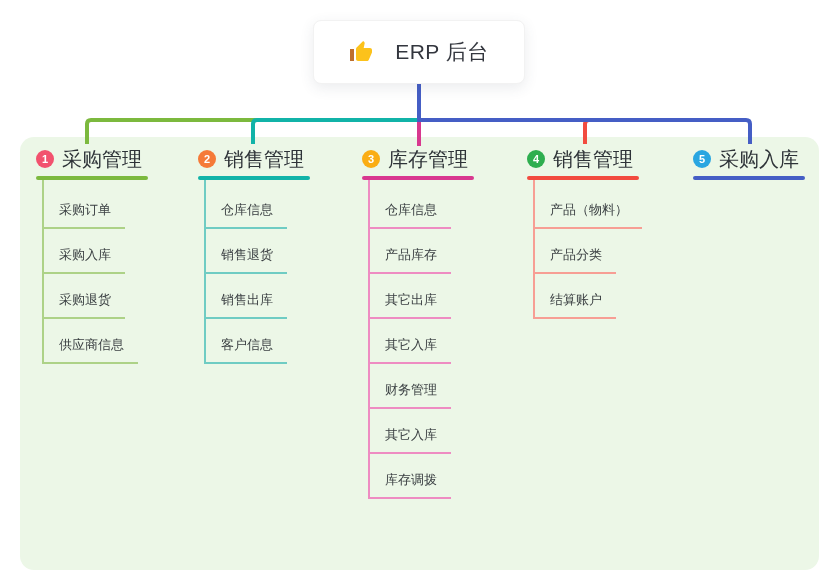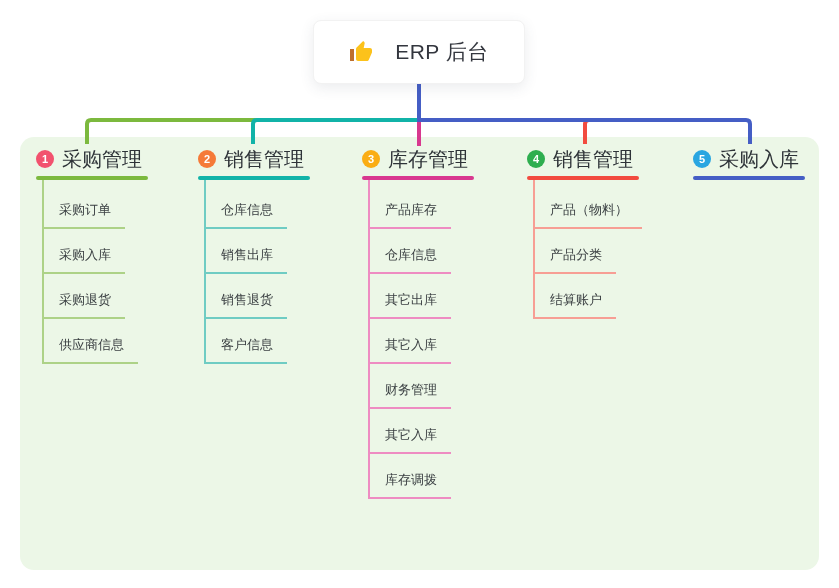--- a/index.html
+++ b/index.html
@@ -104,45 +104,45 @@
       <span class="badge">2</span>
       <span class="branch-title">销售管理</span>
     </div>
     <div class="hline"></div>
   </div>
   <ul class="children">
     <li>
         <span class="leaf">仓库信息</span>
       </li>
     <li>
-        <span class="leaf">销售出库</span>
+        <span class="leaf">销售退货</span>
       </li>
     <li>
-        <span class="leaf">销售退货</span>
+        <span class="leaf">销售出库</span>
       </li>
     <li>
         <span class="leaf">客户信息</span>
       </li>
   </ul>
 </div>
 
 <div class="branch b3">
   <div class="branch-header">
     <div class="hrow">
       <span class="badge">3</span>
       <span class="branch-title">库存管理</span>
     </div>
     <div class="hline"></div>
   </div>
   <ul class="children">
     <li>
-        <span class="leaf">产品库存</span>
+        <span class="leaf">仓库信息</span>
       </li>
     <li>
-        <span class="leaf">仓库信息</span>
+        <span class="leaf">产品库存</span>
       </li>
     <li>
         <span class="leaf">其它出库</span>
       </li>
     <li>
         <span class="leaf">其它入库</span>
       </li>
     <li>
         <span class="leaf">财务管理</span>
       </li>

